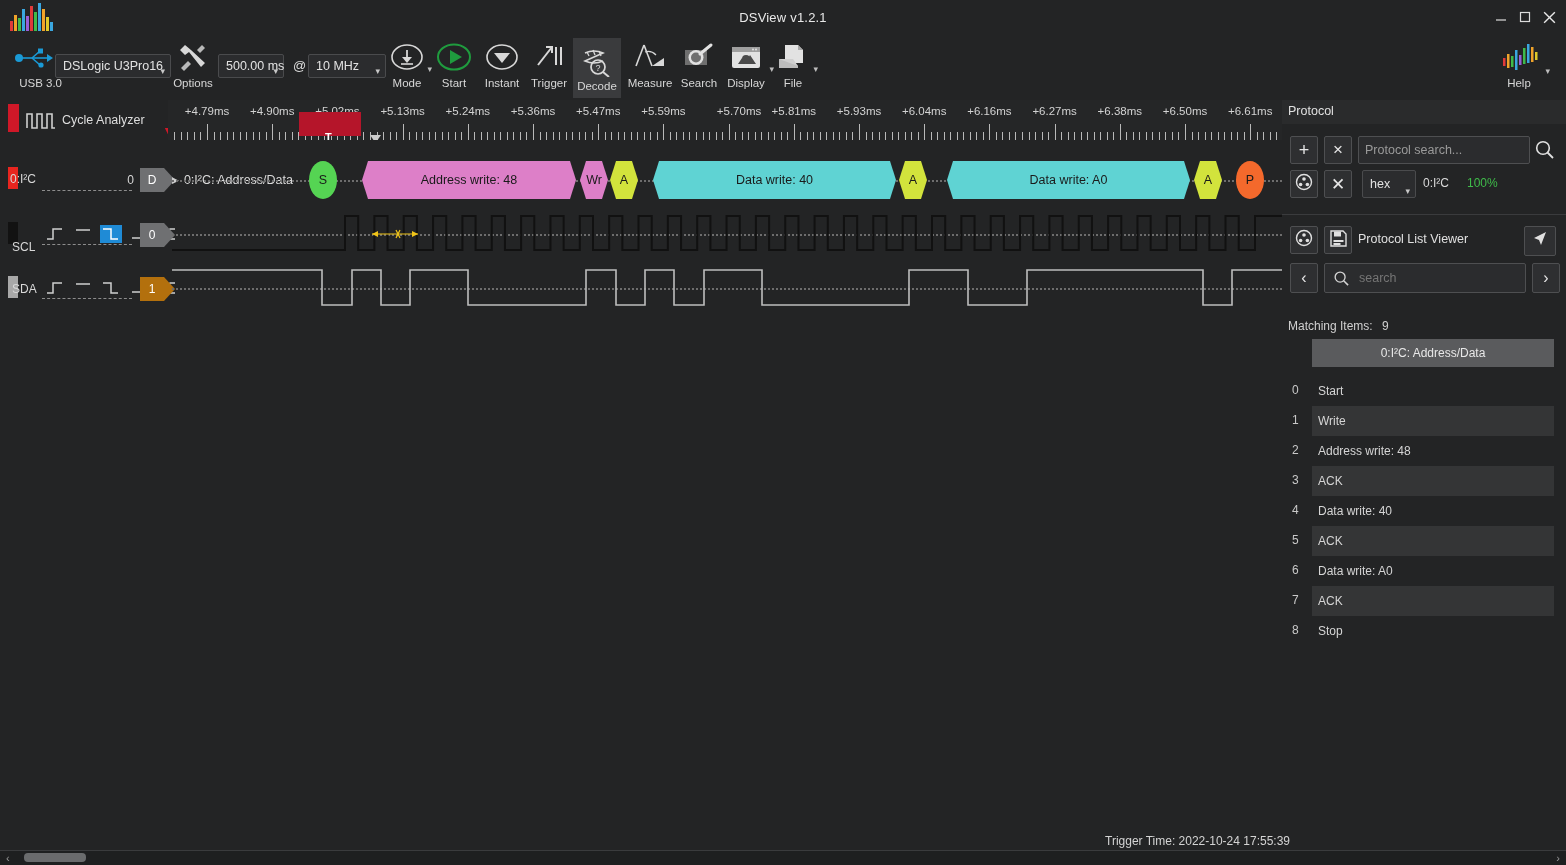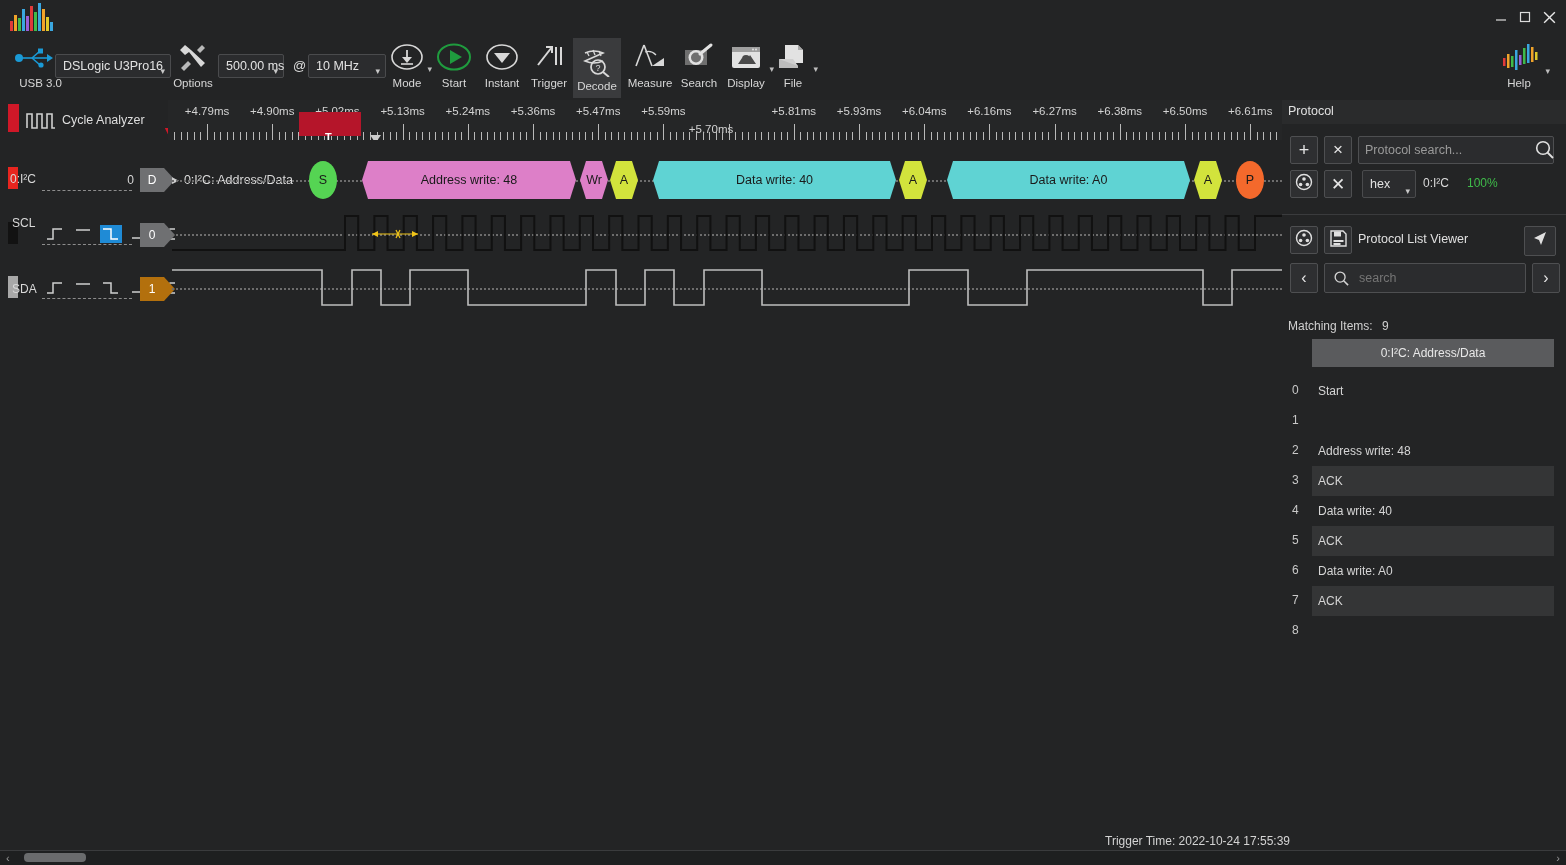--- a/index.html
+++ b/index.html
@@ -140,20 +140,21 @@
       <i style="left:12px; height:22px; background:#3aa7e0;"></i>
       <i style="left:16px; height:15px; background:#9a5ed6;"></i>
       <i style="left:20px; height:25px; background:#e03a3a;"></i>
       <i style="left:24px; height:19px; background:#3fbb4a;"></i>
       <i style="left:28px; height:28px; background:#3aa7e0;"></i>
       <i style="left:32px; height:22px; background:#f0a32a;"></i>
       <i style="left:36px; height:14px; background:#e0c92a;"></i>
       <i style="left:40px; height:9px;  background:#3aa7e0;"></i>
     </div>
 
+    <div class="title-text">DSView v1.2.1</div>
 
     <div class="wbtns">
       <div class="wbtn">
         <svg width="14" height="14" viewBox="0 0 14 14">
             <line x1="2" y1="10" x2="12" y2="10" stroke="#dcdcdc" stroke-width="1.2"></line>
           </svg>
       </div>
       <div class="wbtn">
         <svg width="14" height="14" viewBox="0 0 14 14">
             <rect x="2.5" y="2.5" width="9" height="9" fill="none" stroke="#dcdcdc" stroke-width="1.2"></rect>
@@ -354,21 +355,21 @@
 
   <div class="ruler" id="ruler">
       <div class="tlab" style="left: 39px;">+4.79ms</div>
       <div class="tlab" style="left: 104.2px;">+4.90ms</div>
       <div class="tlab" style="left: 169.4px;">+5.02ms</div>
       <div class="tlab" style="left: 234.6px;">+5.13ms</div>
       <div class="tlab" style="left: 299.8px;">+5.24ms</div>
       <div class="tlab" style="left: 365px;">+5.36ms</div>
       <div class="tlab" style="left: 430.2px;">+5.47ms</div>
       <div class="tlab" style="left: 495.4px;">+5.59ms</div>
-      <div class="tlab" style="left: 543px; margin-top: 18px;">+5.70ms</div>
+      <div class="tlab" style="left: 571px;">+5.70ms</div>
       <div class="tlab" style="left: 625.8px;">+5.81ms</div>
       <div class="tlab" style="left: 691px;">+5.93ms</div>
       <div class="tlab" style="left: 756.2px;">+6.04ms</div>
       <div class="tlab" style="left: 821.4px;">+6.16ms</div>
       <div class="tlab" style="left: 886.6px;">+6.27ms</div>
       <div class="tlab" style="left: 951.8px;">+6.38ms</div>
       <div class="tlab" style="left: 1017px;">+6.50ms</div>
       <div class="tlab" style="left: 1082.2px;">+6.61ms</div>
       <div class="tk min" style="left: 6.4px;"></div>
       <div class="tk min" style="left: 12.92px;"></div>
@@ -572,21 +573,21 @@
         <div class="ann ann-hex" style="left: 580px; top: 21px; width: 28px; background: rgb(221, 127, 200);">Wr</div>
         <div class="ann ann-hex" style="left: 610px; top: 21px; width: 28px; background: rgb(210, 227, 60);">A</div>
         <div class="ann ann-hex" style="left: 653px; top: 21px; width: 243px; background: rgb(95, 211, 211);">Data write: 40</div>
         <div class="ann ann-hex" style="left: 899px; top: 21px; width: 28px; background: rgb(210, 227, 60);">A</div>
         <div class="ann ann-hex" style="left: 947px; top: 21px; width: 243px; background: rgb(95, 211, 211);">Data write: A0</div>
         <div class="ann ann-hex" style="left: 1194px; top: 21px; width: 28px; background: rgb(210, 227, 60);">A</div>
         <div class="ann ann-oval" style="left: 1236px; top: 21px; width: 28px; background: rgb(244, 105, 44); height: 38px;">P</div>
       </div>
 
     <div class="ch-color" style="left:8px; top:82px; background:#121212;"></div>
-    <div class="ch-name" style="left:12px; top:76px;">SCL</div>
+    <div class="ch-name" style="left:12px; top:100px;">SCL</div>
     <div class="ch-dash" style="left:42px; top:104px; width:90px;"></div>
     <div class="edgeicons" style="left:44px; top:85px;">
       <span class="edgeicon">
         <svg width="18" height="14" viewBox="0 0 18 14">
             <polyline points="1,12 7,12 7,2 16,2" fill="none" stroke="#cfcfcf" stroke-width="1.5"></polyline>
           </svg>
         </span>
       <span class="edgeicon">
         <svg width="18" height="14" viewBox="0 0 18 14">
             <line x1="2" y1="3" x2="16" y2="3" stroke="#cfcfcf" stroke-width="1.5"></line>
@@ -671,21 +672,21 @@
     <div class="dock-title">Protocol</div>
 
     <div class="dock-body">
 
       <div class="sqbtn" style="position:absolute; left:8px; top:12px; width:28px; height:28px; font-size:18px;">
         <span>+</span>
       </div>
       <div class="sqbtn" style="position:absolute; left:42px; top:12px; width:28px; height:28px; font-size:17px;">
         <span>×</span>
       </div>
-      <input class="txtinput" style="position: absolute; left: 76px; top: 12px; width: 196px;" value="" placeholder="Protocol search...">
+      <input class="txtinput" style="position: absolute; left: 76px; top: 12px; width: 172px;" value="" placeholder="Protocol search...">
       <div style="position:absolute; left:252px; top:15px;">
         <svg width="21" height="21" viewBox="0 0 21 21">
           <circle cx="9" cy="9" r="6.3" fill="none" stroke="#e0e0e0" stroke-width="1.6"></circle>
           <line x1="13.5" y1="13.5" x2="19" y2="19" stroke="#e0e0e0" stroke-width="1.8"></line>
         </svg>
       </div>
 
       <div class="sqbtn" style="position:absolute; left:8px; top:46px; width:28px; height:28px;">
         <span>
           <svg width="18" height="18" viewBox="0 0 18 18">
@@ -755,33 +756,35 @@
 
       <div style="position:absolute; left:6px; top:195px; font-size:12px; color:#d0d0d0;">Matching Items:</div>
       <div style="position:absolute; left:100px; top:195px; font-size:12px; color:#d0d0d0;">9</div>
 
       <div class="pl-hdr" style="left:30px; top:215px; width:242px; height:28px;">0:I²C: Address/Data</div>
 
       <div id="pl-rows" style="position:absolute; left:0; top:0; width:284px; height:560px;">
           <div class="pl-idx" style="left: 10px; top: 259px;">0</div>
           <div class="pl-row" style="left: 30px; top: 252px; width: 242px; height: 30px;">Start</div>
           <div class="pl-idx" style="left: 10px; top: 289px;">1</div>
+          <div class="pl-row" style="left: 30px; top: 282px; width: 242px; height: 30px; background: rgb(52, 53, 54);">Write</div>
           <div class="pl-idx" style="left: 10px; top: 319px;">2</div>
           <div class="pl-row" style="left: 30px; top: 312px; width: 242px; height: 30px;">Address write: 48</div>
           <div class="pl-idx" style="left: 10px; top: 349px;">3</div>
           <div class="pl-row" style="left: 30px; top: 342px; width: 242px; height: 30px; background: rgb(52, 53, 54);">ACK</div>
           <div class="pl-idx" style="left: 10px; top: 379px;">4</div>
           <div class="pl-row" style="left: 30px; top: 372px; width: 242px; height: 30px;">Data write: 40</div>
           <div class="pl-idx" style="left: 10px; top: 409px;">5</div>
           <div class="pl-row" style="left: 30px; top: 402px; width: 242px; height: 30px; background: rgb(52, 53, 54);">ACK</div>
           <div class="pl-idx" style="left: 10px; top: 439px;">6</div>
           <div class="pl-row" style="left: 30px; top: 432px; width: 242px; height: 30px;">Data write: A0</div>
           <div class="pl-idx" style="left: 10px; top: 469px;">7</div>
           <div class="pl-row" style="left: 30px; top: 462px; width: 242px; height: 30px; background: rgb(52, 53, 54);">ACK</div>
           <div class="pl-idx" style="left: 10px; top: 499px;">8</div>
+          <div class="pl-row" style="left: 30px; top: 492px; width: 242px; height: 30px;">Stop</div>
         </div>
     </div>
   </div>
 
   <div class="statusbar"></div>
   <div class="trigtime">Trigger Time: 2022-10-24 17:55:39</div>
   <div class="nav-chev">›</div>
 
   <div class="sbar"></div>
   <div class="sbar-l">‹</div>

